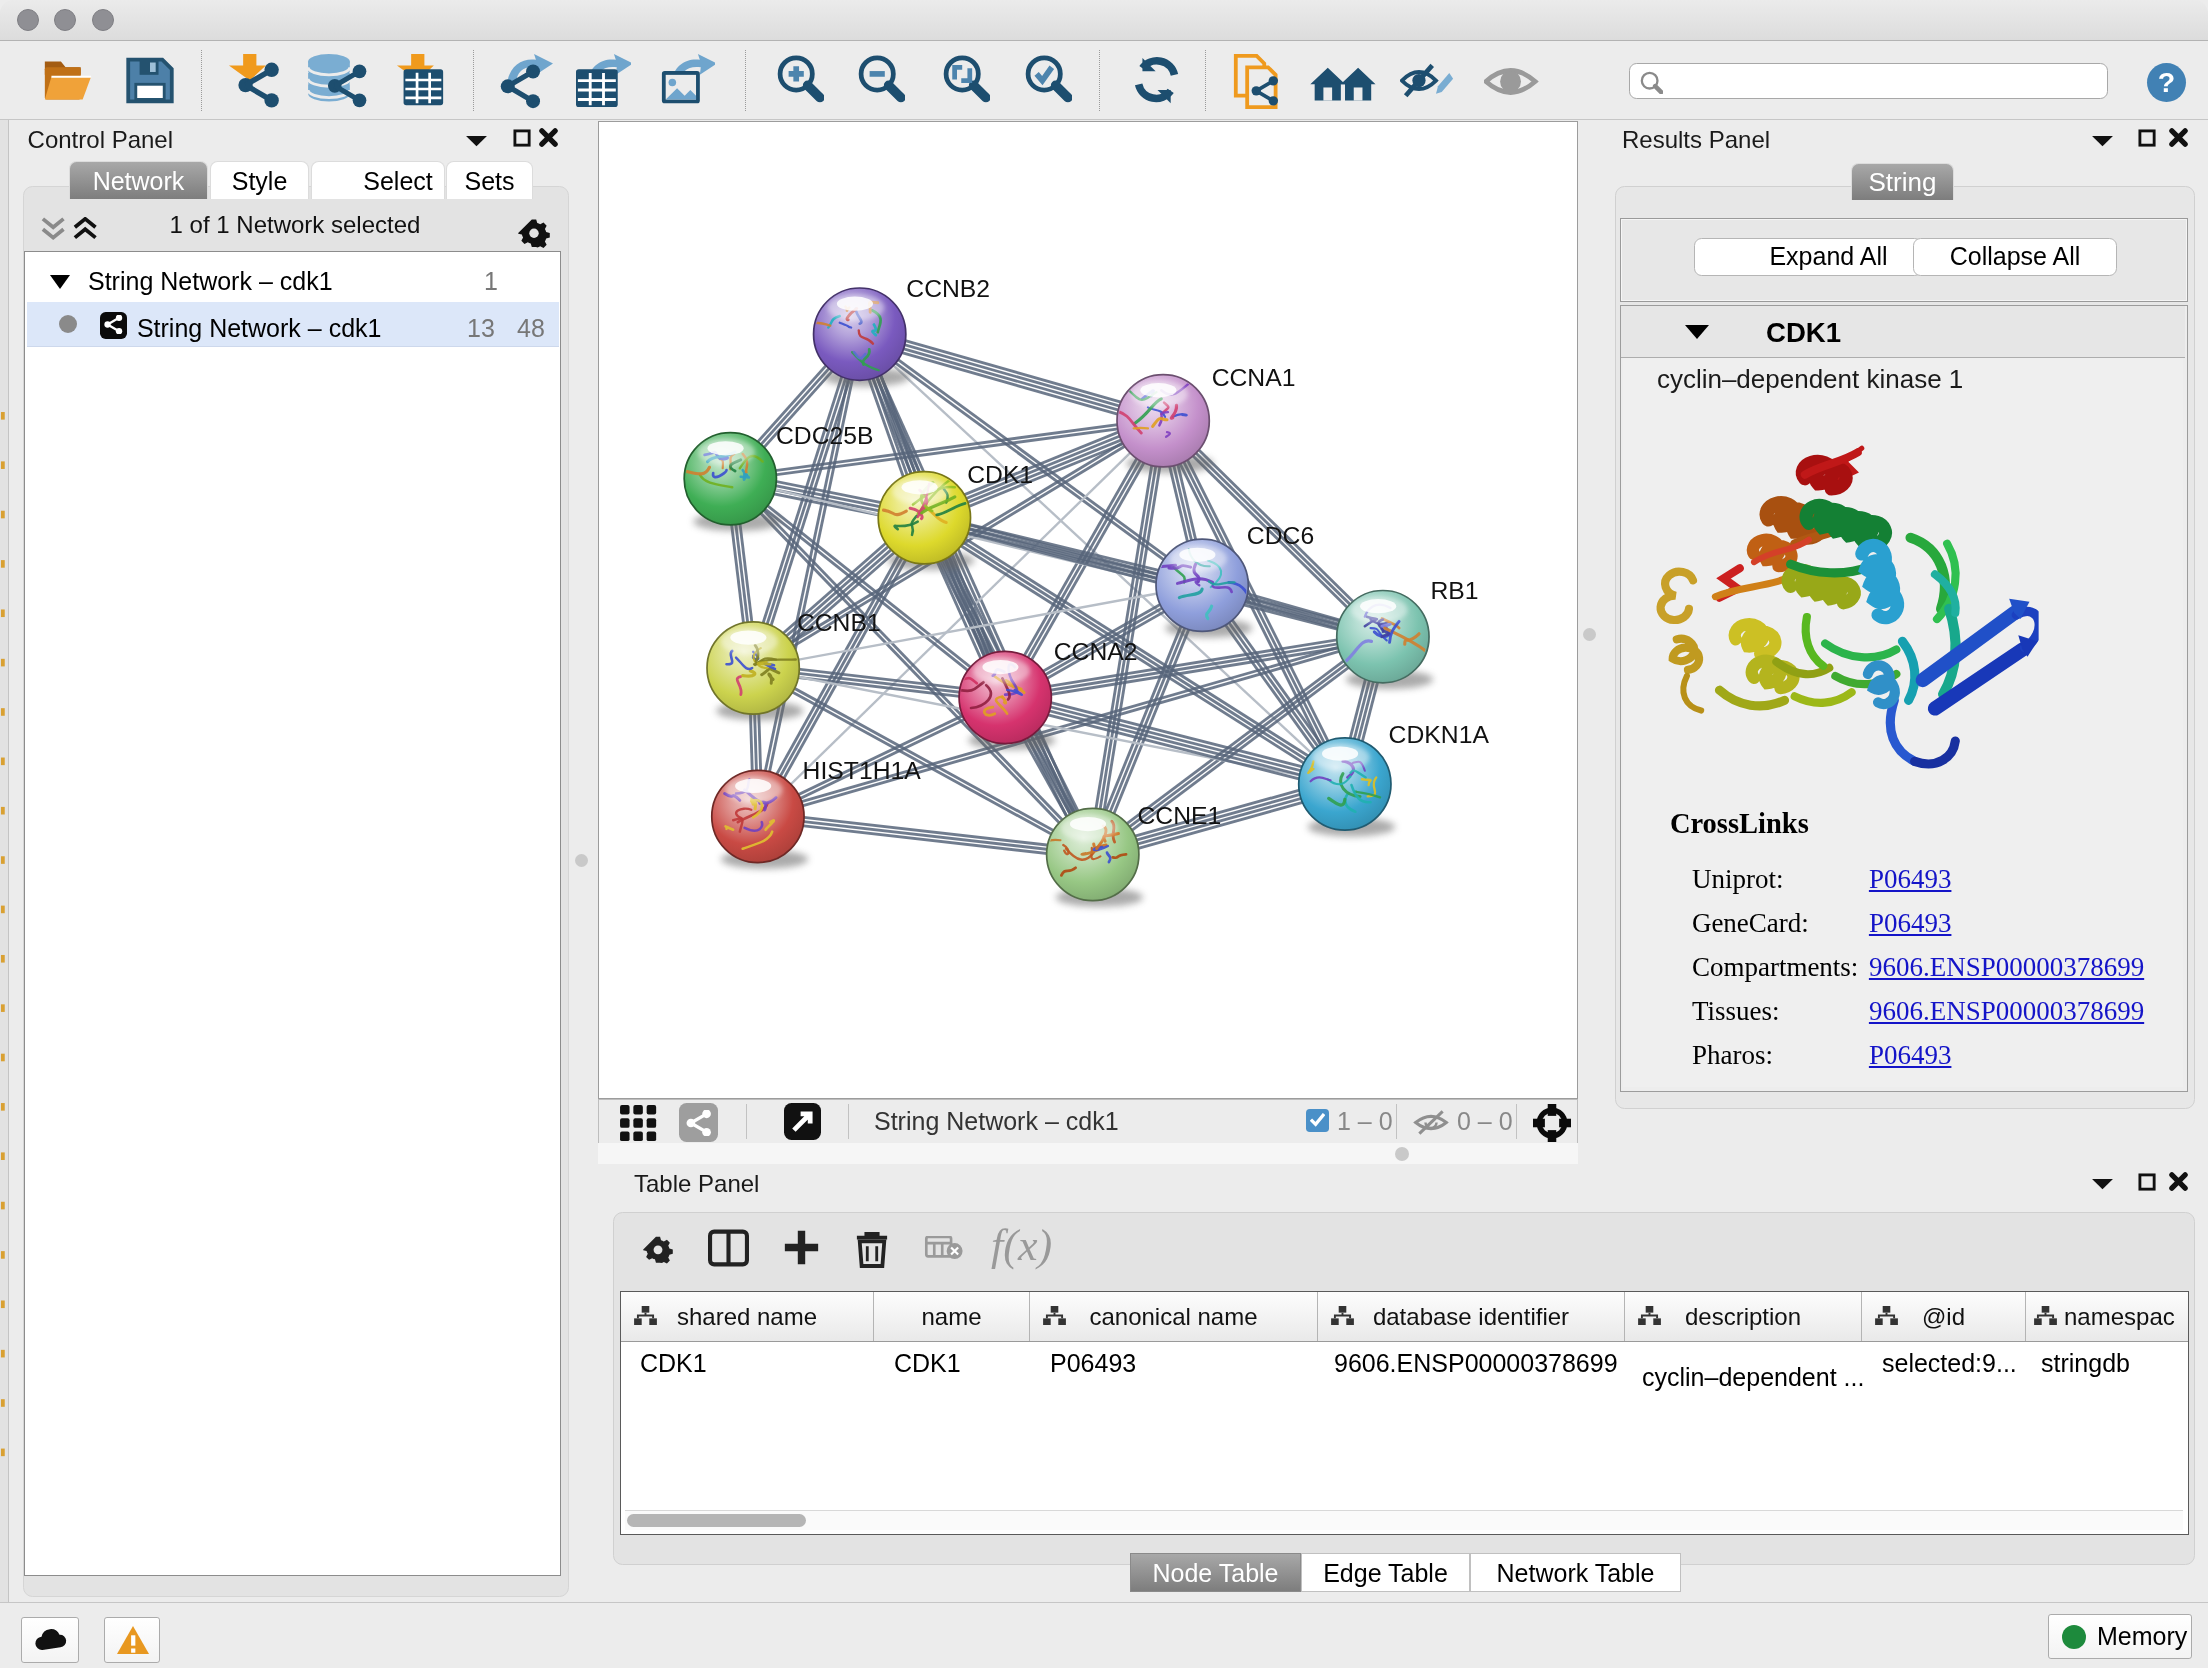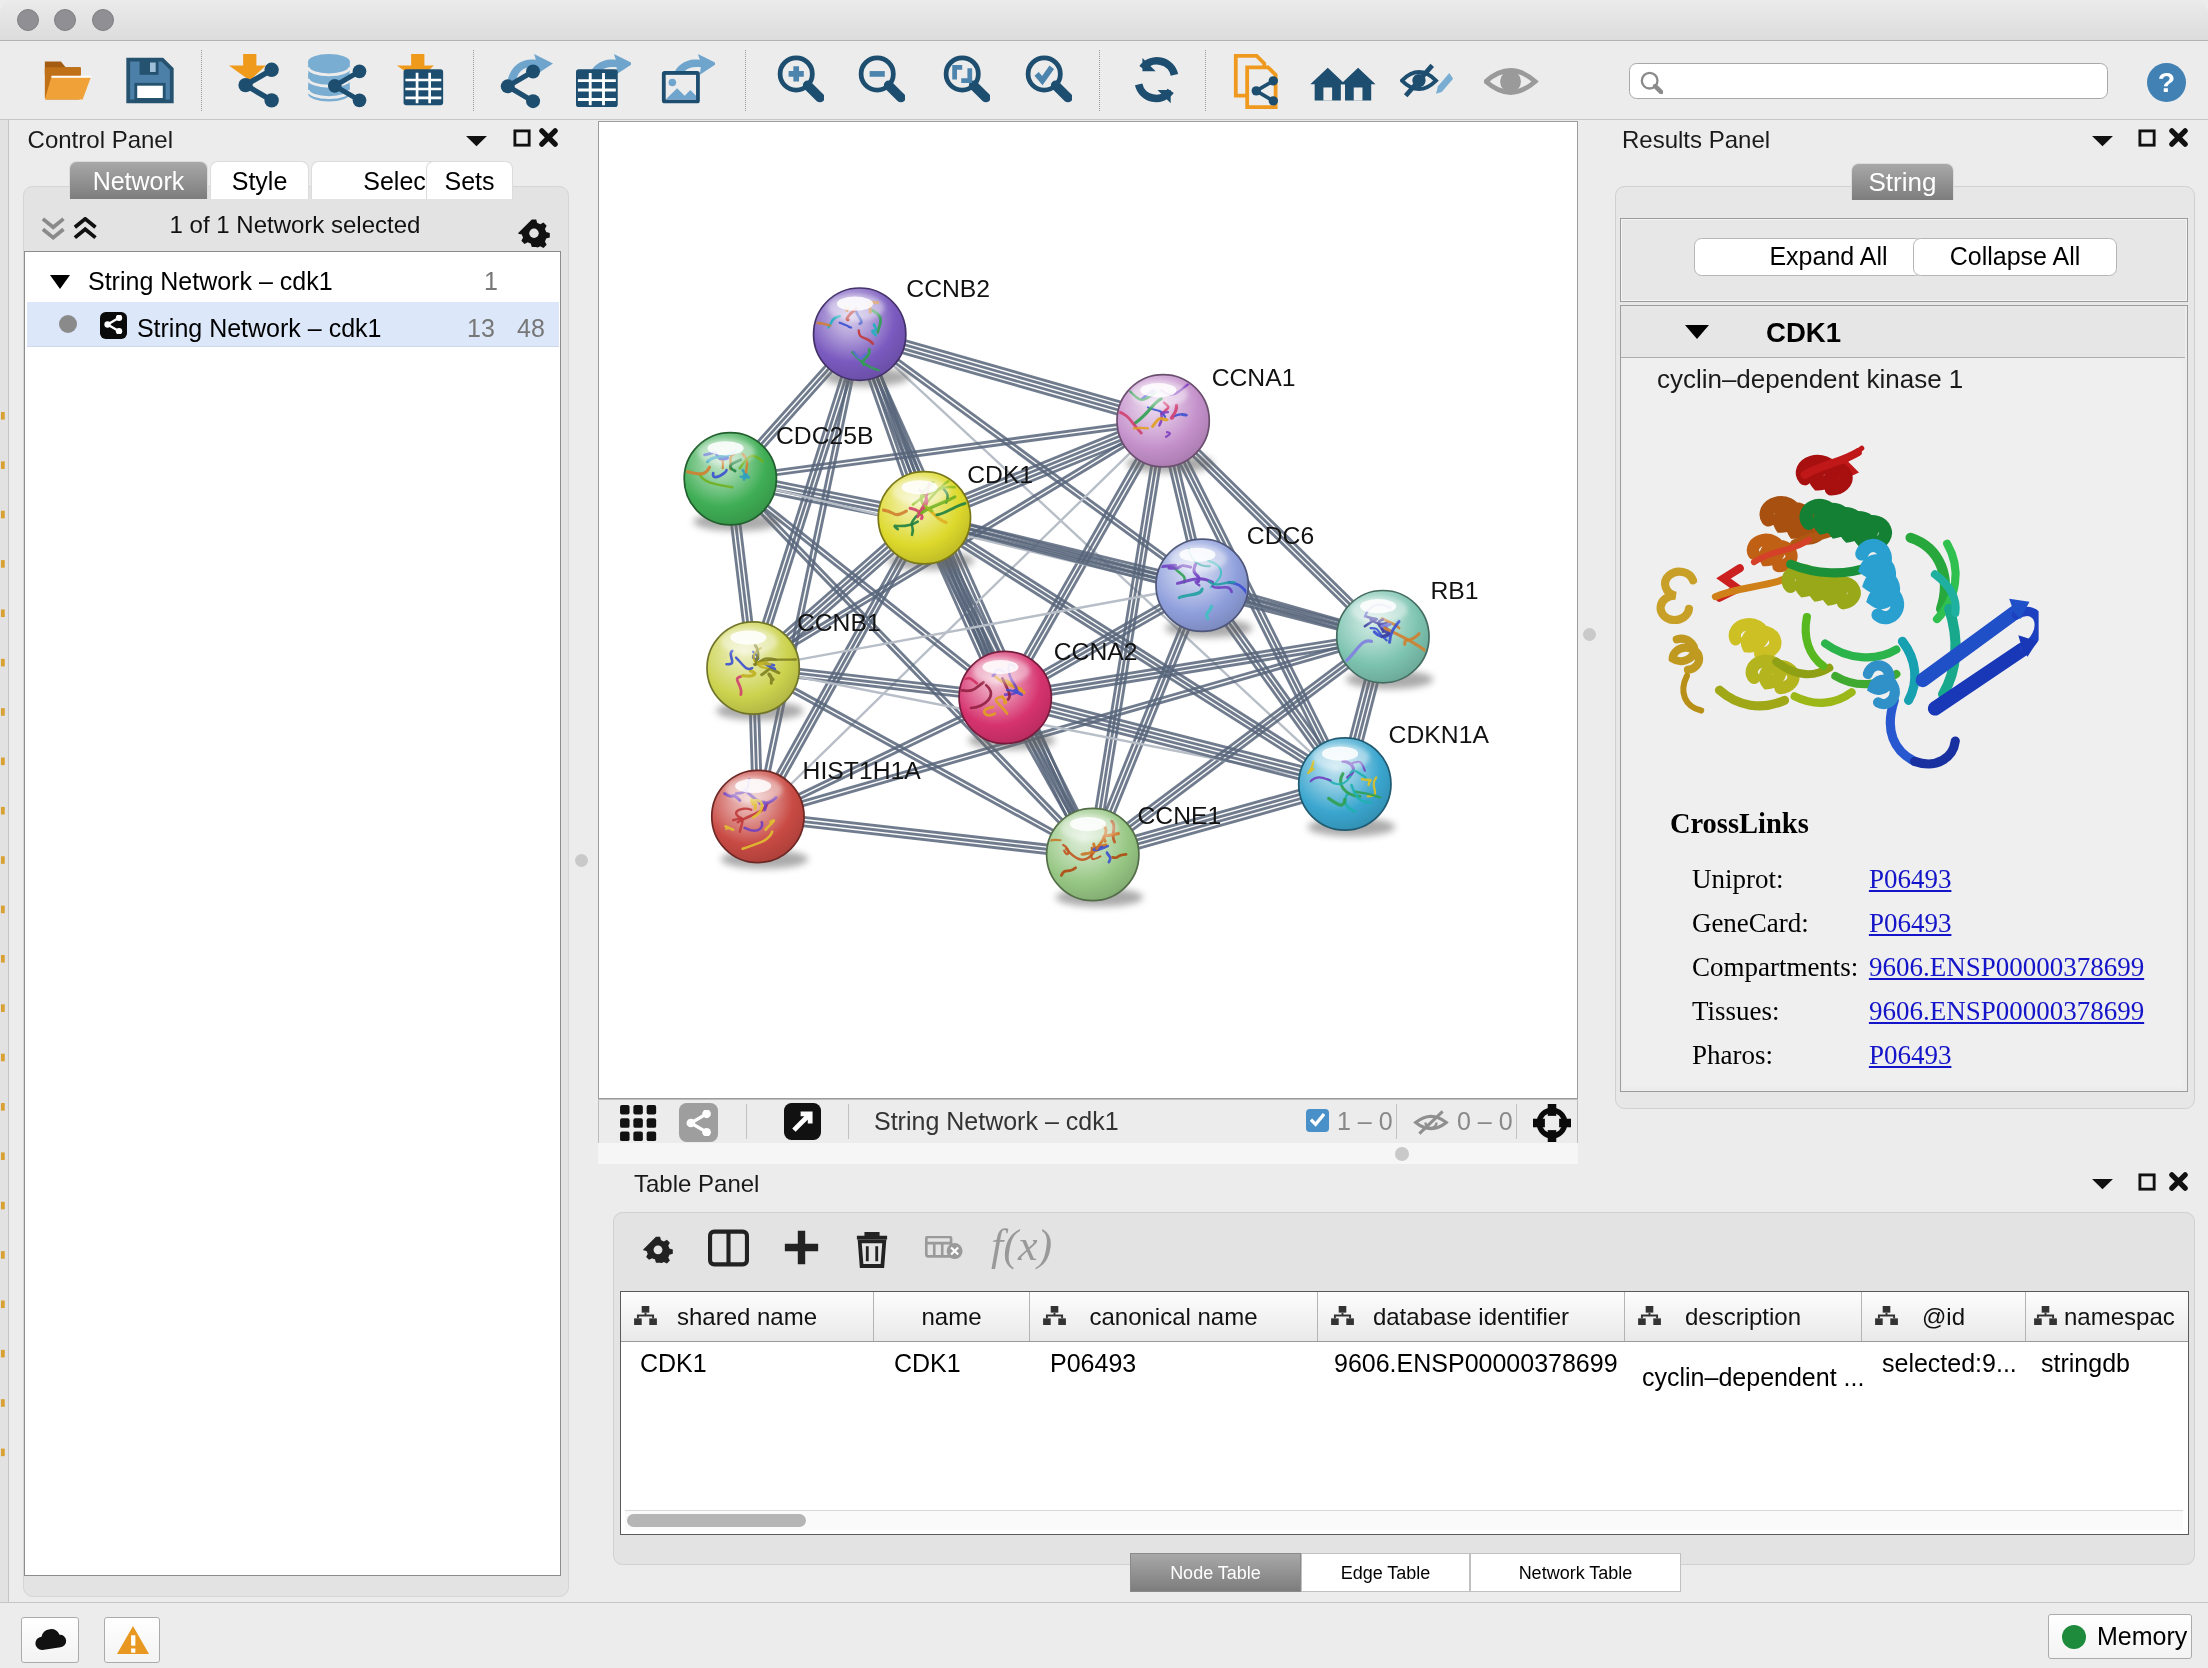--- a/index.html
+++ b/index.html
@@ -44,21 +44,21 @@
 
 #tp-title{left:634px;top:1170px;}
 #tp-cont{left:613px;top:1212px;width:1580px;height:351px;background:#e3e3e3;border-radius:9.5px;border:1px solid #d0d0d0;}
 #tp-table{left:620px;top:1291px;width:1569px;height:244px;background:#fff;border:1.9px solid #5a5a5a;box-sizing:border-box;}
 .thead{height:49px;background:linear-gradient(#fdfdfd,#e9e9e9);border-bottom:1px solid #9a9a9a;}
 .tcell{border-right:1px solid #b4b4b4;box-sizing:border-box;height:49px;float:left;position:relative;}
 .tcell span{display:block;text-align:center;font-size:24px;color:#111;line-height:49px;}
 .bicon{position:absolute;left:13.3px;top:14.3px;}
 .tscroll{left:3.8px;top:218px;width:1558px;height:19px;background:#fafafa;border-top:1px solid #d8d8d8;}
 .tthumb{left:1.9px;top:2.9px;width:179px;height:13.3px;background:#b5b5b5;border-radius:6.7px;}
-.btab{height:39px;background:#fff;border:1px solid #c0c0c0;font-size:18px;text-align:center;line-height:39px;box-sizing:border-box;top:1553px;}
+.btab{height:39px;background:#fff;border:1px solid #c0c0c0;font-size:25px;text-align:center;line-height:39px;box-sizing:border-box;top:1553px;}
 
 #statusbar{left:0;top:1602px;width:2208px;height:67px;background:#ececec;border-top:1px solid #c6c6c6;}
 .sbtn{background:linear-gradient(#ffffff,#f3f3f3);border:1px solid #ababab;border-radius:2.9px;}
 </style>
 </head>
 <body>
 <div id="titlebar" class="abs">
   <div class="tl abs" style="left:17px;"></div>
   <div class="tl abs" style="left:54px;"></div>
   <div class="tl abs" style="left:92px;"></div>
@@ -281,21 +281,21 @@
     <g stroke="#111" stroke-width="4" fill="none">
       <path d="M3 11 L14 2 25 11 M3 22 L14 13 25 22"></path>
     </g>
   </svg>
 <svg class="abs" style="left:518px;top:218px;" width="32" height="32" viewBox="0 0 44 40">
     <use href="#gear" color="#111"></use>
   </svg>
 <div class="tab tabsel abs" style="left:69px;width:139px;">Network</div>
 <div class="tab abs" style="left:210px;width:99px;">Style</div>
 <div class="tab abs" style="left:311px;width:134px;padding-left:40px;">Select</div>
-<div class="tab abs" style="left:426px;width:87px;">Sets</div>
+<div class="tab abs" style="left:446px;width:87px;">Sets</div>
 <div id="cp-bartext" class="abs">1 of 1 Network selected</div>
 <div id="cp-list" class="abs">
   <div class="abs" style="left:25px;top:23px;width:0;height:0;border-left:10.5px solid transparent;border-right:10.5px solid transparent;border-top:14.3px solid #000;"></div>
   <div class="abs" style="left:63px;top:15px;font-size:25px;color:#000;">String Network – cdk1</div>
   <div class="abs" style="left:418px;top:15px;width:55px;text-align:right;font-size:25px;color:#777;">1</div>
   <div id="cp-row2" class="abs">
     <div class="abs" style="left:32px;top:13.3px;width:18px;height:18px;border-radius:50%;background:#8a8a8a;"></div>
     <div class="abs" style="left:73px;top:9.5px;width:27px;height:27px;background:#0a0a0a;border-radius:5.7px;">
         <svg class="abs" style="left:3.8px;top:3.8px;" width="19" height="19" viewBox="0 0 48 48">
           <use href="#shareg" color="#fff"></use>

